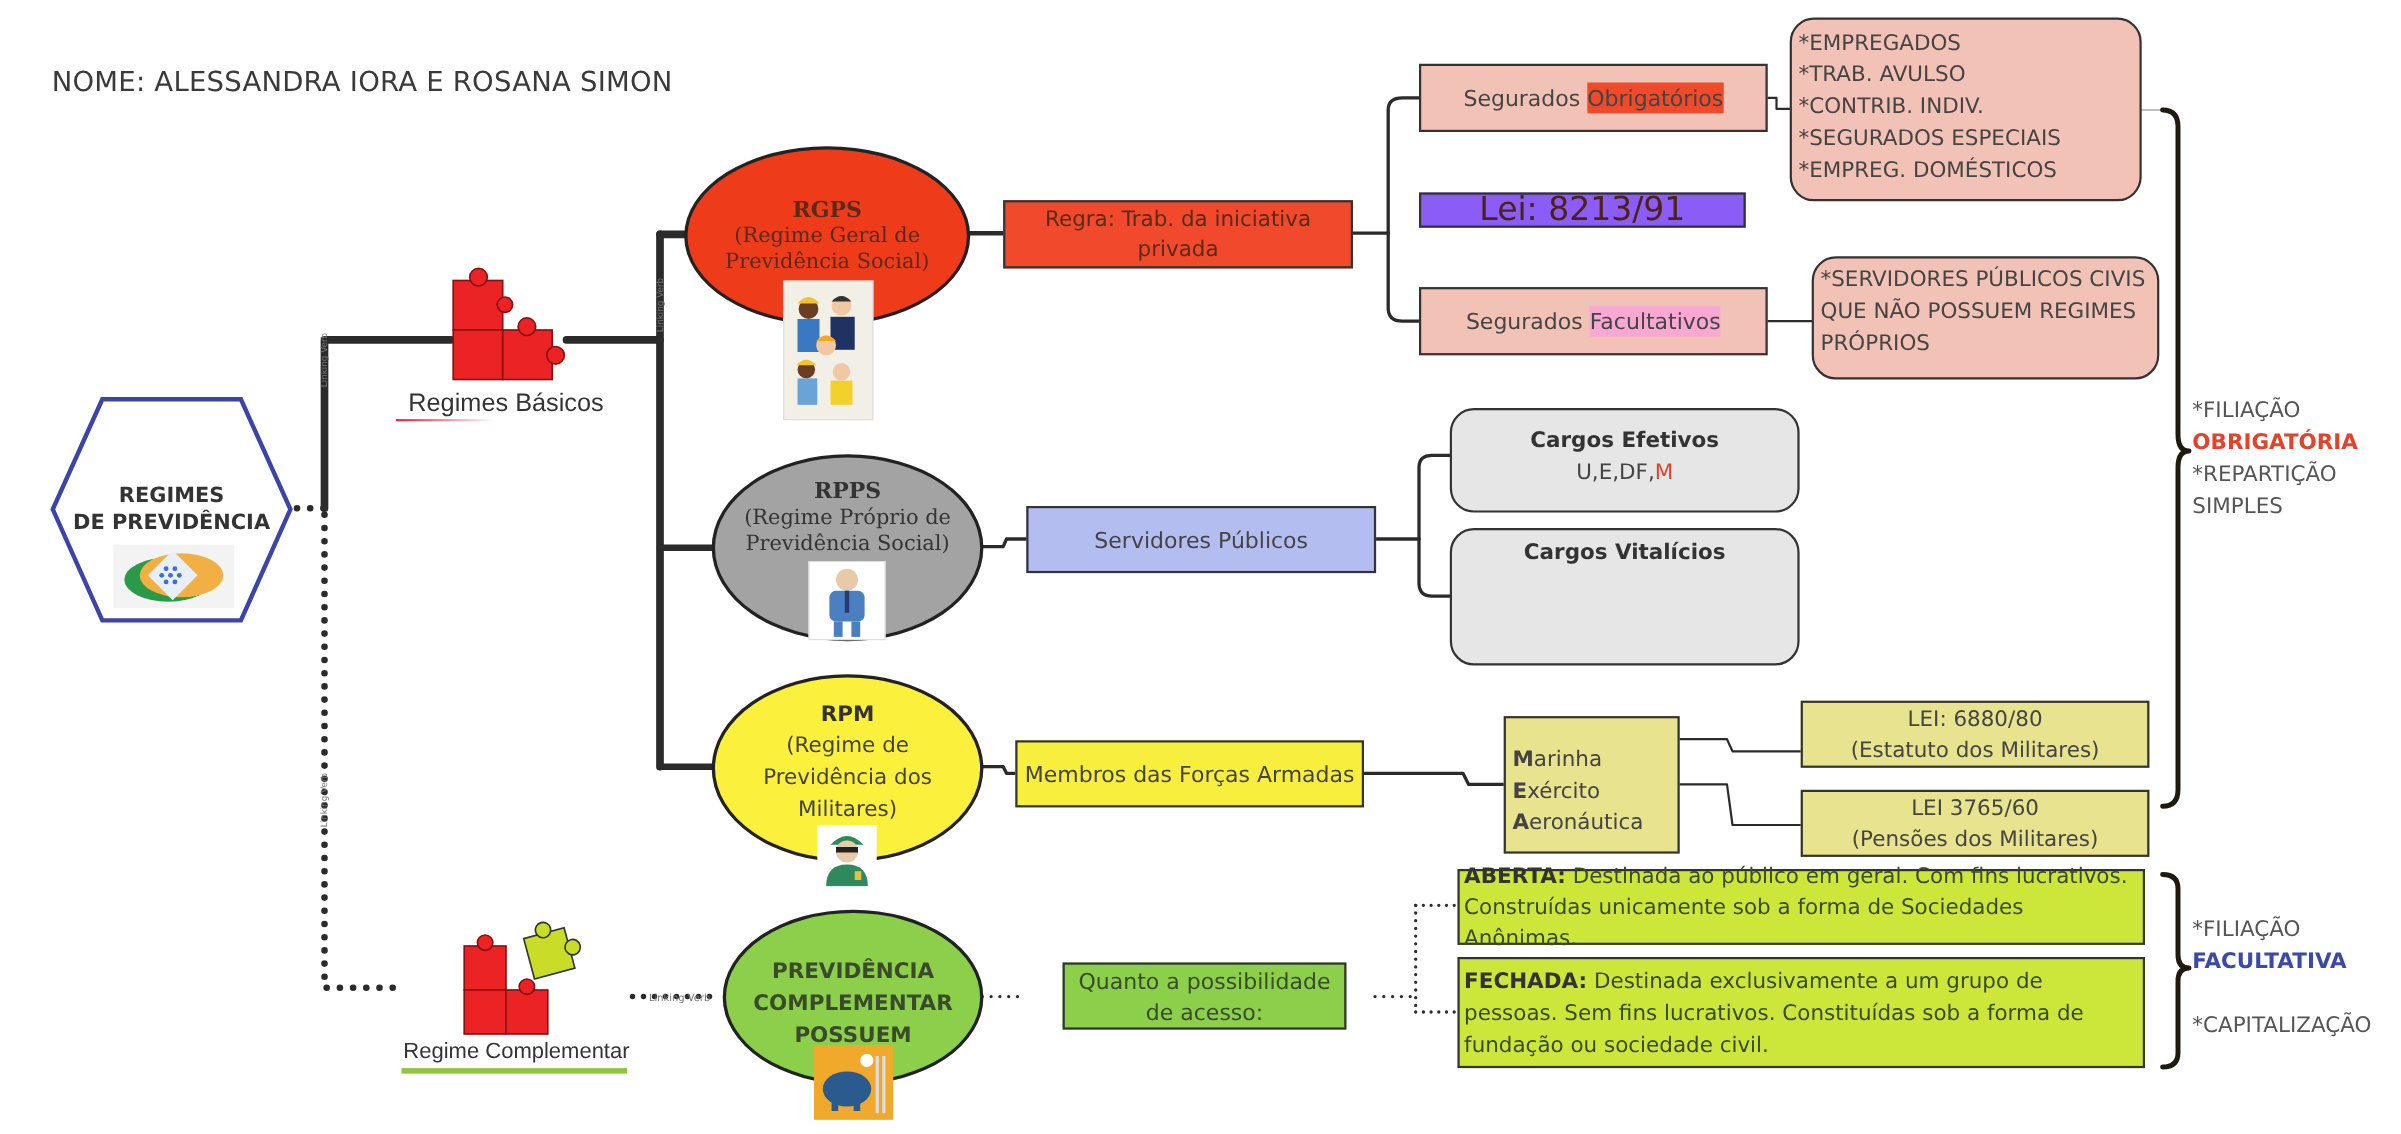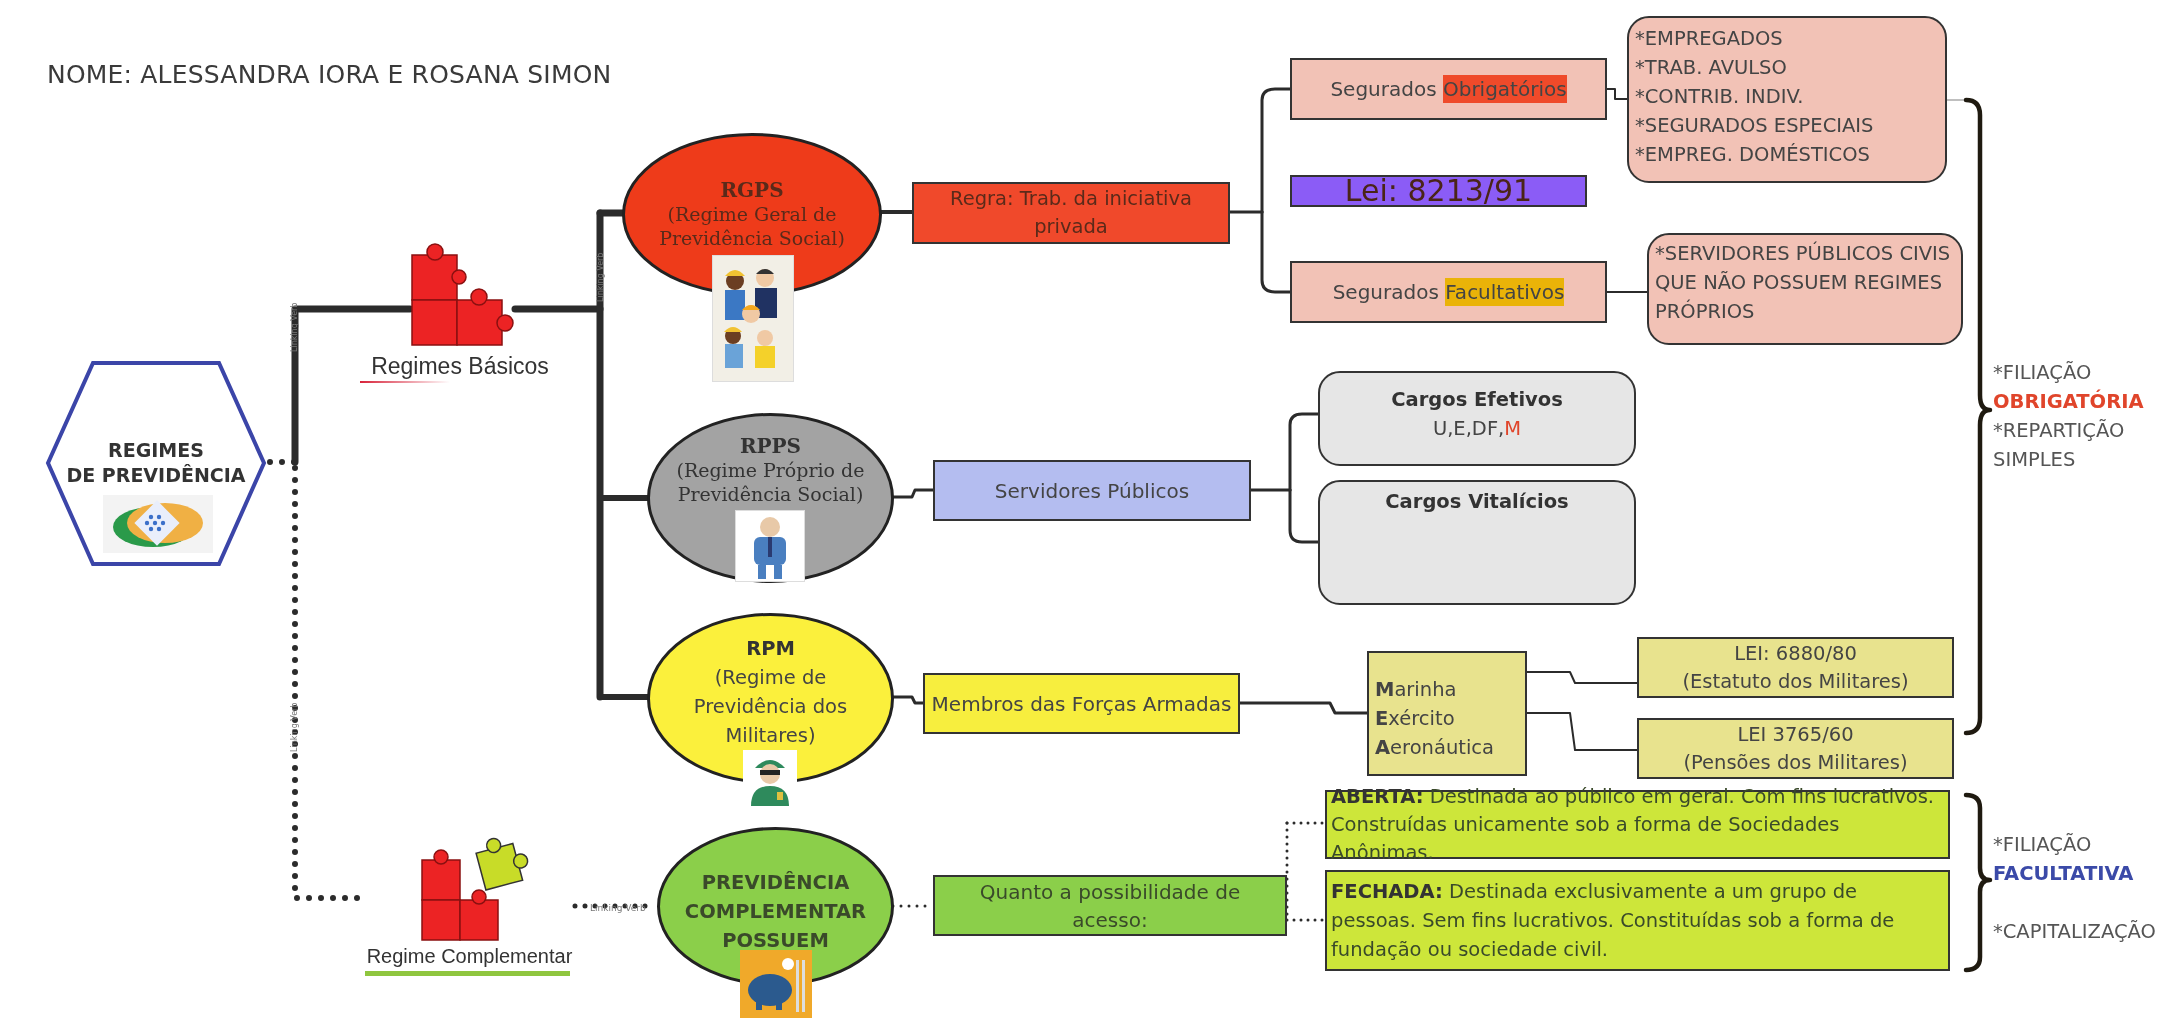--- a/index.html
+++ b/index.html
@@ -176,21 +176,21 @@
   <div>*SEGURADOS ESPECIAIS</div>
   <div>*EMPREG. DOMÉSTICOS</div>
 </div>
 
 <div class="abs box" style="left:1290px; top:175px; width:297px; height:32px; background:#8b5cf6; color:#4a2418; font-size:30px; line-height:30px;">
   <span>Lei: 8213/91</span>
 </div>
 
 <div class="abs box" style="left:1290px; top:261px; width:317px; height:62px; background:#f2c2b6;">
   <span style="white-space:pre;">Segurados </span>
-    <span style="background:#eab308;">Facultativos</span>
+    <span style="background:#f9a8d4;">Facultativos</span>
 </div>
 
 <div class="abs rbox listbox" style="left:1647px; top:233px; width:316px; height:112px; background:#f2c2b6; padding-top:4px;">
   <div>*SERVIDORES PÚBLICOS CIVIS</div>
   <div>QUE NÃO POSSUEM REGIMES</div>
   <div>PRÓPRIOS</div>
 </div>
 
 <div class="abs note" style="left:1993px; top:358px; width:190px;">
   <div>*FILIAÇÃO</div>
@@ -273,21 +273,21 @@
   <svg width="72" height="68" viewBox="0 0 72 68">
     <ellipse cx="30" cy="40" rx="22" ry="16" fill="#2b5a8e"></ellipse>
     <rect x="16" y="50" width="6" height="10" fill="#2b5a8e"></rect>
       <rect x="36" y="50" width="6" height="10" fill="#2b5a8e"></rect>
     <circle cx="48" cy="14" r="6" fill="#fff"></circle>
     <rect x="56" y="10" width="3" height="52" fill="#ddd"></rect>
       <rect x="62" y="10" width="3" height="52" fill="#ddd"></rect>
   </svg>
 </div>
 
-<div class="abs box" style="left:933px; top:875px; width:354px; height:61px; background:#8bcf4a; color:#3a4a2a; padding:0 10px;">
+<div class="abs box" style="left:966px; top:875px; width:258px; height:61px; background:#8bcf4a; color:#3a4a2a; padding:0 10px;">
   <span>Quanto a possibilidade de acesso:</span>
 </div>
 
 <div class="abs box" style="left:1325px; top:790px; width:625px; height:69px; background:#cde63a; justify-content:flex-start; text-align:left; padding:0 4px; font-size:19.5px; color:#3a4a2a;">
   <div><b style="color:#333;">ABERTA:</b><span> Destinada ao público em geral. Com fins lucrativos. Construídas unicamente sob a forma de Sociedades Anônimas.</span></div>
 </div>
 
 <div class="abs box" style="left:1325px; top:870px; width:625px; height:101px; background:#cde63a; justify-content:flex-start; text-align:left; padding:0 4px; font-size:19.5px; line-height:29px; color:#3a4a2a;">
   <div><b style="color:#333;">FECHADA:</b><span> Destinada exclusivamente a um grupo de pessoas. Sem fins lucrativos. Constituídas sob a forma de fundação ou sociedade civil.</span></div>
 </div>

